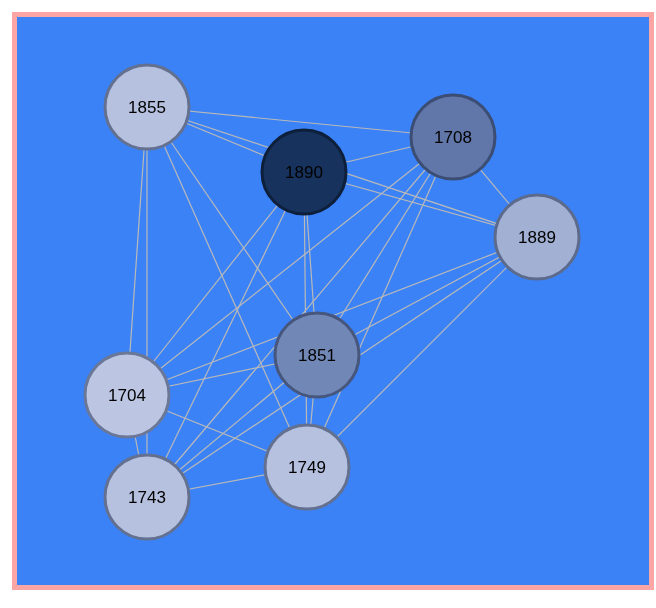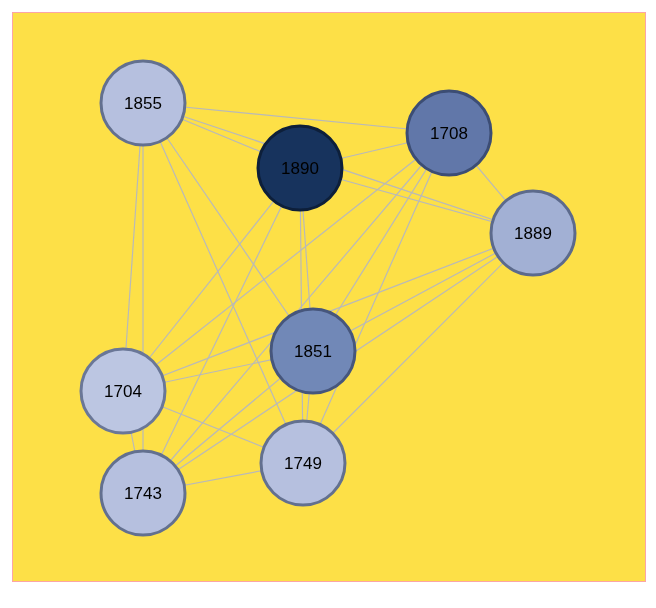--- a/index.html
+++ b/index.html
@@ -9,22 +9,22 @@
     height: 608px;
     background: #ffffff;
     font-family: Arial, Helvetica, sans-serif;
   }
   .canvas {
     position: absolute;
     left: 12px;
     top: 12px;
     width: 632px;
     height: 568px;
-    border: 1px solid #fca5a5;
-    background: #fde047;
+    border: 5px solid #fca5a5;
+    background: #3b82f6;
   }
   svg {
     position: absolute;
     left: 0;
     top: 0;
   }
   .edge {
     stroke: #b9b9b9;
     stroke-width: 1.2;
   }

